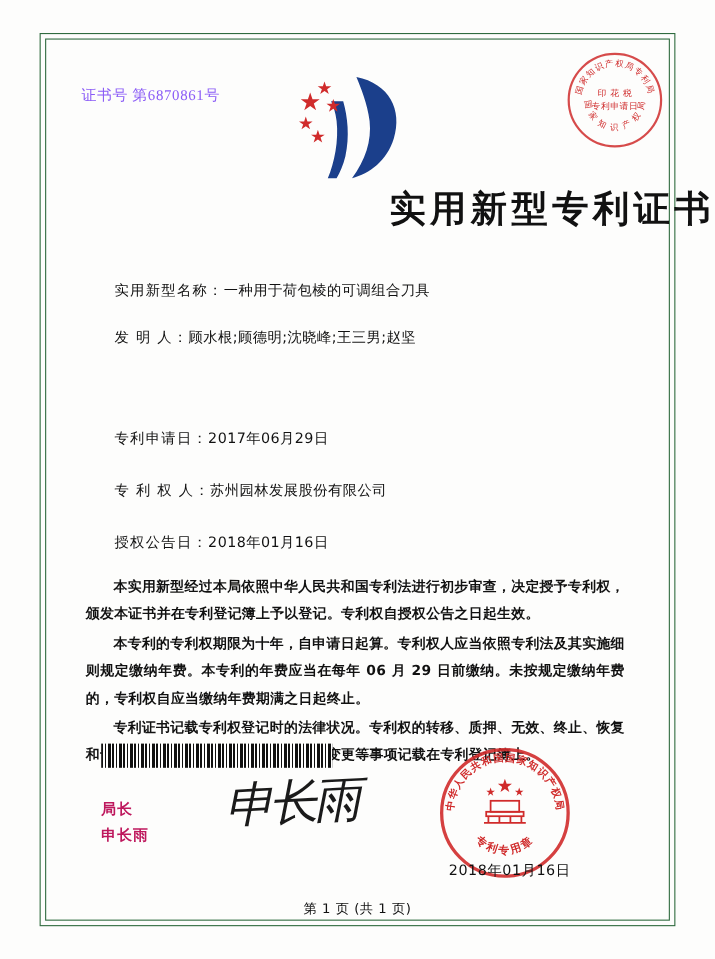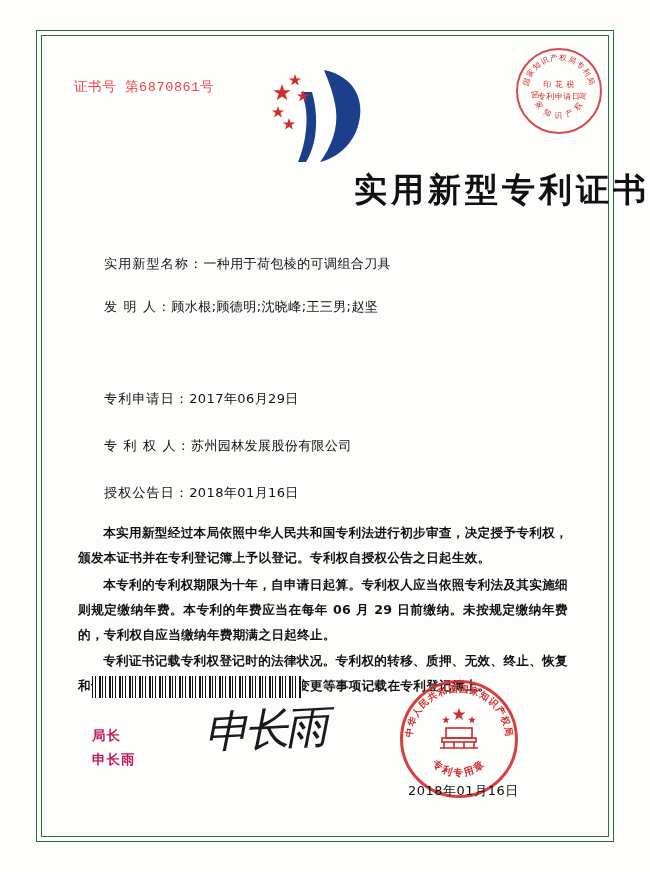--- a/index.html
+++ b/index.html
@@ -36,22 +36,22 @@
     border: 0.8px solid #2f6b3f;
     box-sizing: border-box;
   }
 
   
   .cert-no {
     position: absolute;
     left: 74px; top: 78px;
     font-size: 13.5px;
     letter-spacing: 0.6px;
-    font-family: Liberation Mono, monospace;
-    color: #ef4444;
+    font-family: Liberation Serif, serif;
+    color: #8b5cf6;
     white-space: nowrap;
   }
 
   
   .emblem {
     position: absolute;
     left: 262px; top: 62px;
     width: 120px; height: 105px;
   }
 
@@ -292,14 +292,15 @@
       </g>
       <g fill="#d02b2b">
         <polygon points="59,28 60.6,32.6 65.4,32.6 61.5,35.5 63,40.1 59,37.3 55,40.1 56.5,35.5 52.6,32.6 57.4,32.6"></polygon>
         <polygon points="46,36 47,38.8 49.9,38.8 47.5,40.6 48.4,43.4 46,41.7 43.6,43.4 44.5,40.6 42.1,38.8 45,38.8"></polygon>
         <polygon points="72,36 73,38.8 75.9,38.8 73.5,40.6 74.4,43.4 72,41.7 69.6,43.4 70.5,40.6 68.1,38.8 71,38.8"></polygon>
       </g>
     </svg>
   </div>
   <div class="seal-date">2018年01月16日</div>
 
+  <div class="footer">第 1 页 (共 1 页)</div>
 
 </div>
 
 </body></html>

